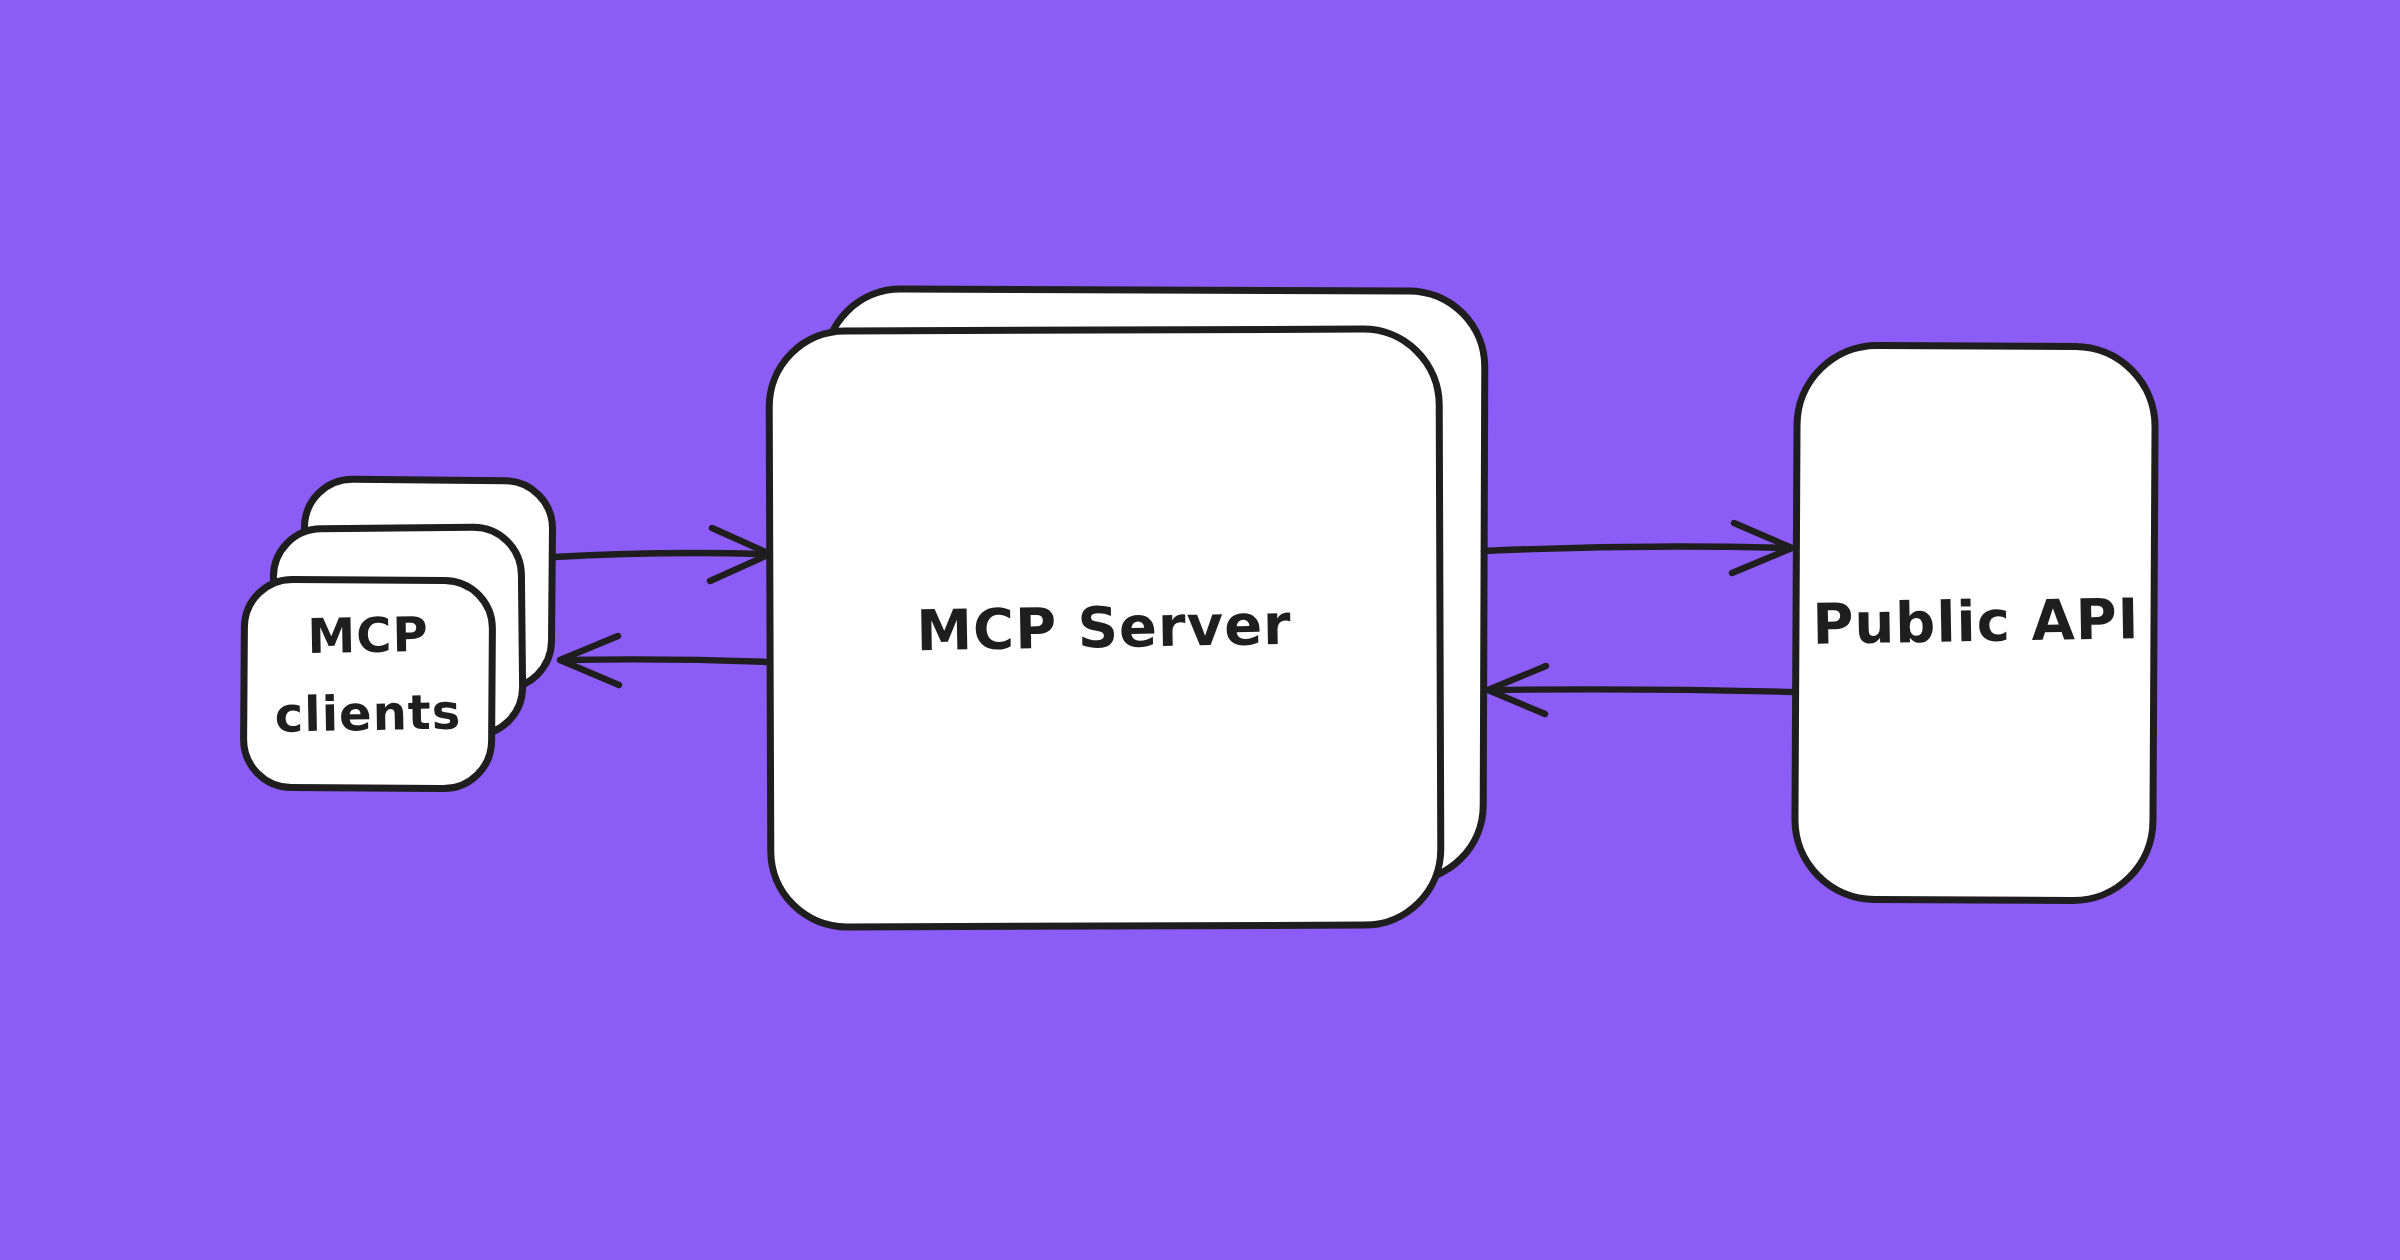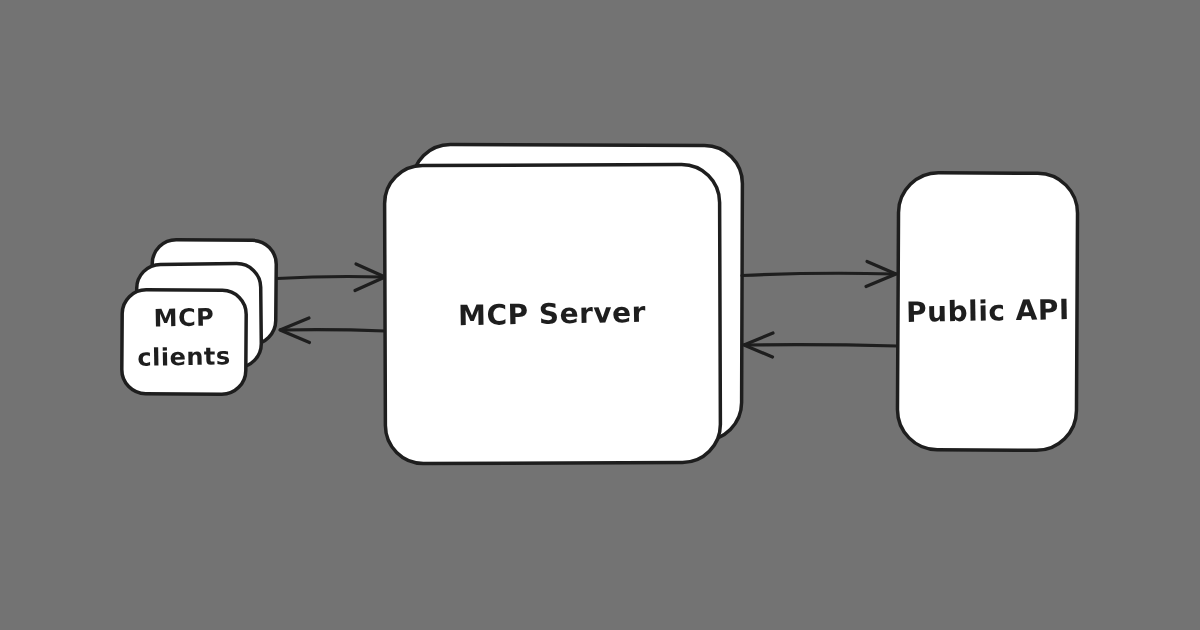--- a/index.html
+++ b/index.html
@@ -7,21 +7,21 @@
     padding: 0;
     width: 1200px;
     height: 630px;
     background: #ffffff;
     overflow: hidden;
   }
   .stage {
     position: relative;
     width: 1200px;
     height: 630px;
-    background: #737373;
+    background: #8b5cf6;
   }
   svg { display: block; }
   .node-shape {
     fill: #ffffff;
     stroke-width: 3.5;
     stroke-linejoin: round;
   }
   .edge-line {
     fill: none;
     stroke-width: 3.2;

